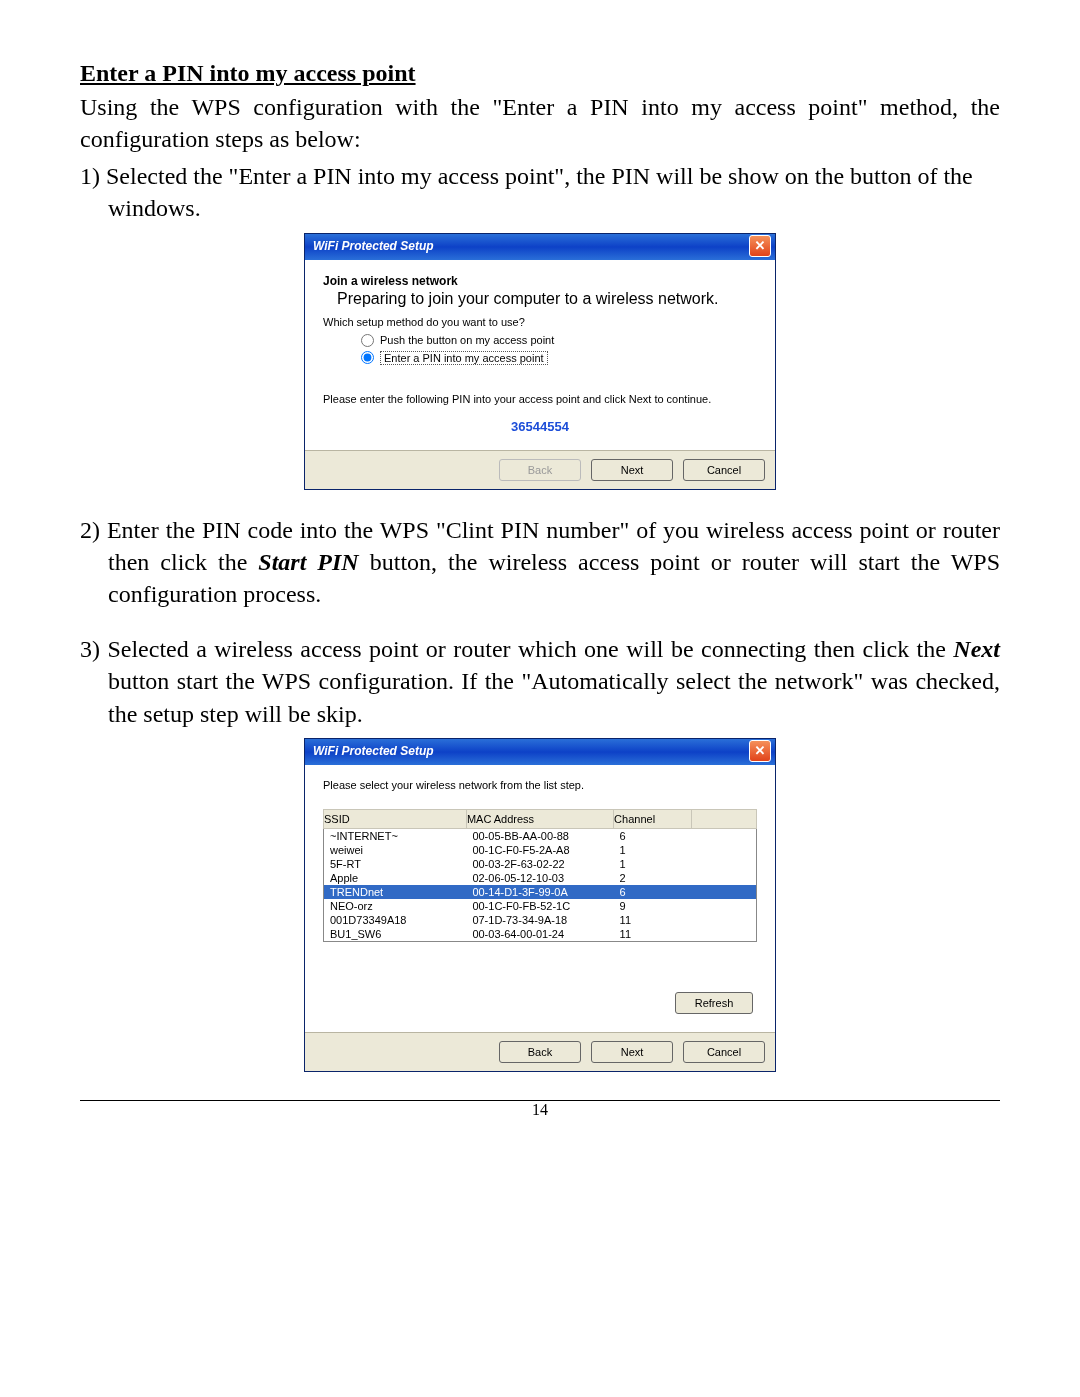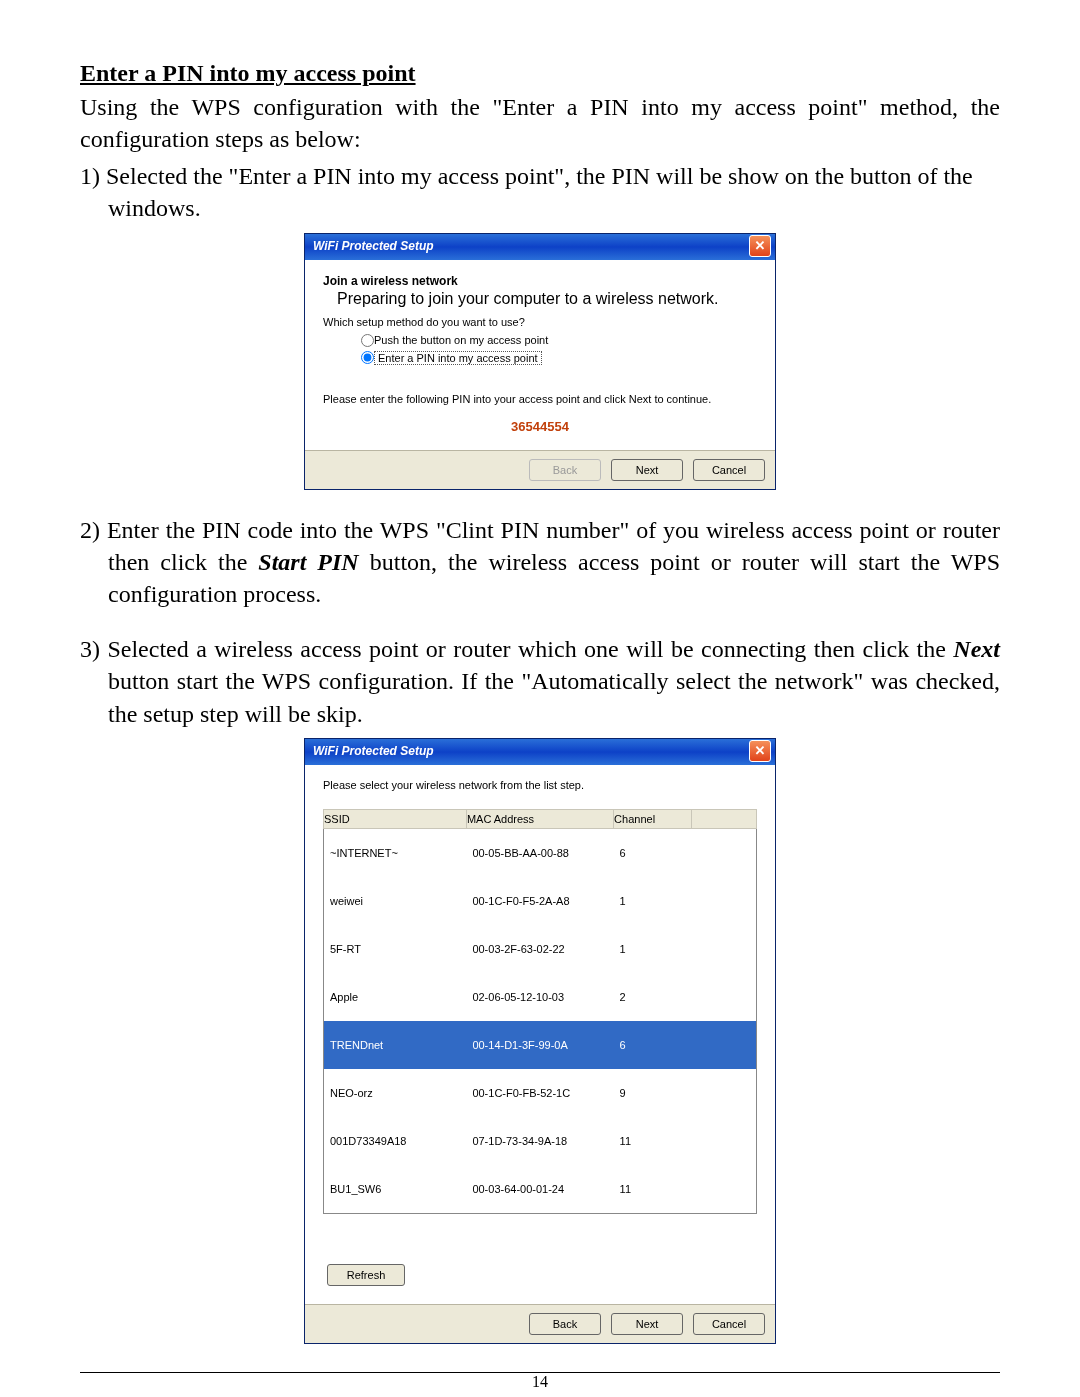--- a/index.html
+++ b/index.html
@@ -88,38 +88,38 @@
     margin-bottom: 8px;
   }
   .dlg-q {
     font-size: 11px;
     margin-bottom: 6px;
   }
   .radio-row {
     margin-left: 38px;
     display: flex;
     align-items: center;
-    gap: 0;
+    gap: 6px;
     margin-bottom: 4px;
     font-size: 11px;
   }
   .radio-row input {
     margin: 0;
   }
   .radio-row .dotted {
     border: 1px dotted #555;
     padding: 0 3px;
   }
   .dlg-instr {
     font-size: 11px;
     margin-top: 28px;
   }
   .pin-display {
     text-align: center;
-    color: #c2410c;
+    color: #1d4ed8;
     font-weight: bold;
     font-size: 13px;
     margin: 14px 0 6px 0;
   }
   .auto-row {
     text-align: right;
     font-size: 11px;
     margin-top: 4px;
   }
   .auto-row input {
@@ -127,21 +127,21 @@
   }
   .dlg-footer {
     background: #ece9d8;
     border-top: 1px solid #b9b5a2;
     padding: 8px 10px;
     display: flex;
     justify-content: flex-end;
     gap: 10px;
   }
   .xpbtn {
-    width: 72px;
+    width: 82px;
     height: 22px;
     font-size: 11px;
     background: #ece9d8;
     border: 1px solid #666;
     border-radius: 3px;
     cursor: pointer;
     font-family: Tahoma, sans-serif;
   }
   .xpbtn:disabled {
     color: #999;
@@ -165,28 +165,29 @@
     border-collapse: collapse;
   }
   .net-table th {
     background: #ece9d8;
     border: 1px solid #c9c6b8;
     text-align: left;
     font-weight: normal;
     padding: 3px 0;
   }
   .net-table td {
-    padding: 18px 6px;
+    padding: 1px 6px;
   }
   .net-table tr.selected td {
     background: #316ac5;
     color: #fff;
   }
   .refresh-row {
     display: flex;
+    justify-content: flex-end;
     padding: 10px 4px 18px 4px;
   }
   .hr-footer {
     border-top: 1px solid #000;
     margin-top: 28px;
     text-align: center;
     font-size: 16px;
     padding-top: 0;
     font-family: "Times New Roman", serif;
   }

